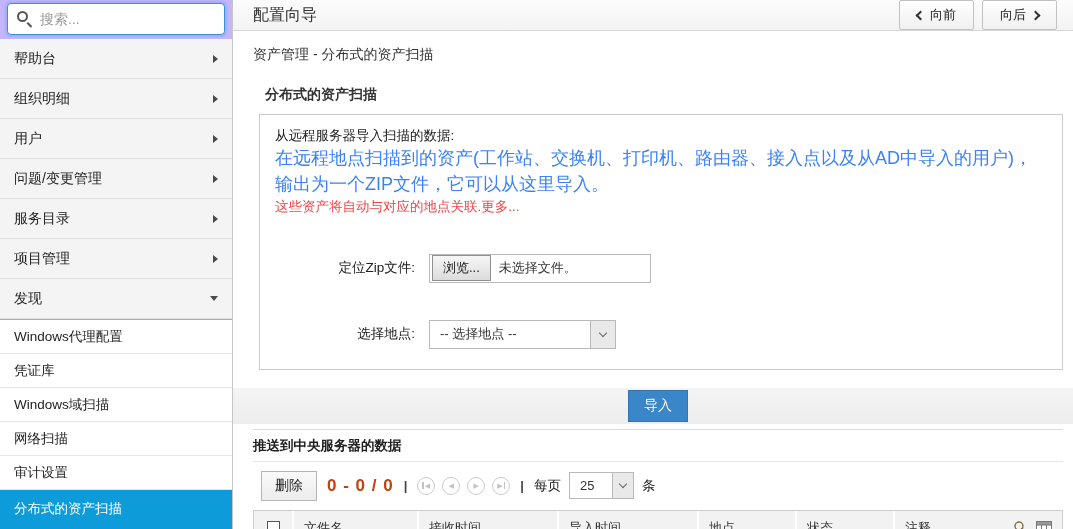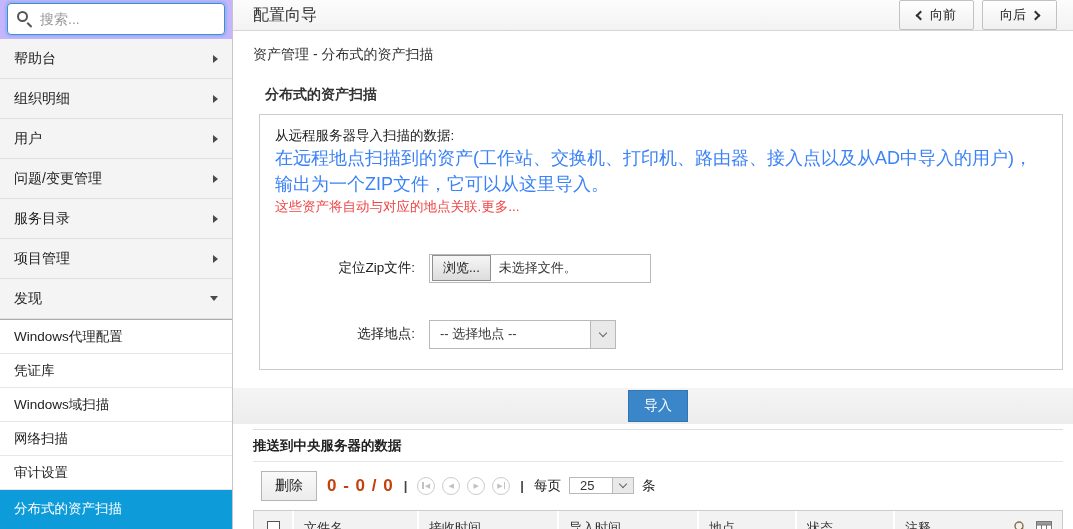--- a/index.html
+++ b/index.html
@@ -82,21 +82,21 @@
   .delete-btn { background:linear-gradient(#fafafa,#ececec); border:1px solid #b5b5b5;
     padding:5px 13px; font-size:14px; color:#222; cursor:pointer; font-family:Liberation Serif, serif; }
   .range { font-size:17px; font-weight:bold; color:#c2410c; letter-spacing:1px; }
   .pager { display:flex; align-items:center; gap:7px; }
   .pg { width:18px; height:18px; border:1px solid #ccc; border-radius:50%; display:flex;
     align-items:center; justify-content:center; color:#c2c2c2; font-size:7px; cursor:default;
     gap:1px; background:#fff; }
   .pg .bar { width:1.5px; height:7px; background:#c2c2c2; }
   .divider { color:#444; font-weight:bold; }
   .perpage { display:flex; align-items:center; gap:8px; }
-  .pp-select { display:inline-flex; align-items:stretch; border:1px solid #b9b9b9; height:17px; cursor:pointer; }
+  .pp-select { display:inline-flex; align-items:stretch; border:1px solid #b9b9b9; height:27px; cursor:pointer; }
   .pp-select .val { display:flex; align-items:center; padding:0 10px; width:42px; font-size:13px; }
   .pp-select .arrow-box { width:21px; border-left:1px solid #b9b9b9; background:#e9e9e9;
     display:flex; align-items:center; justify-content:center; }
   .lab { font-size:13.5px; color:#222; }
 
   .grid { border:1px solid #ccc; border-top:1px solid #ccc; }
   .grid-head { display:flex; background:#fff; border-bottom:1px solid #d5d5d5; height:35px; }
   .th { background:#f2f2f2; display:flex; align-items:center; padding:0 10px; font-size:13px;
     color:#333; border-right:2px solid #fff; cursor:pointer; }
   .th.cb-cell { width:40px; justify-content:center; background:#f2f2f2; }

